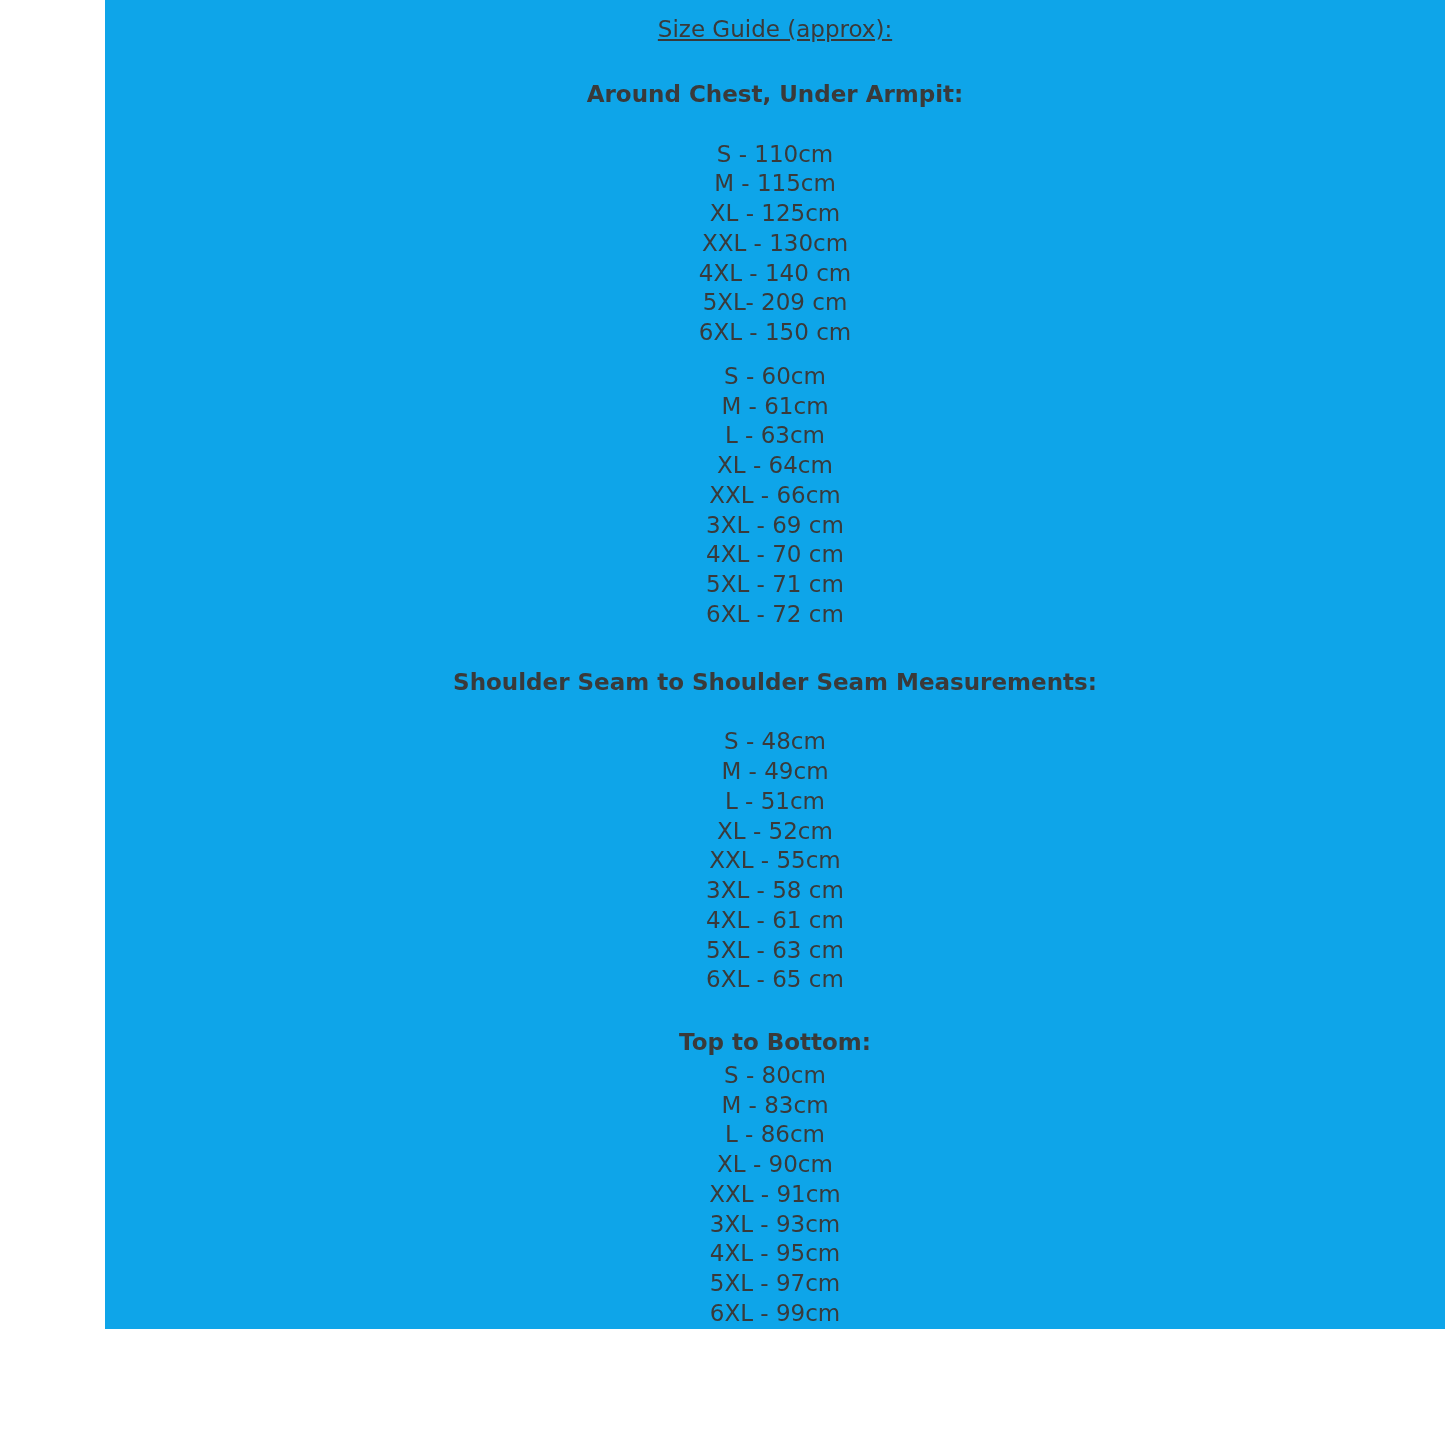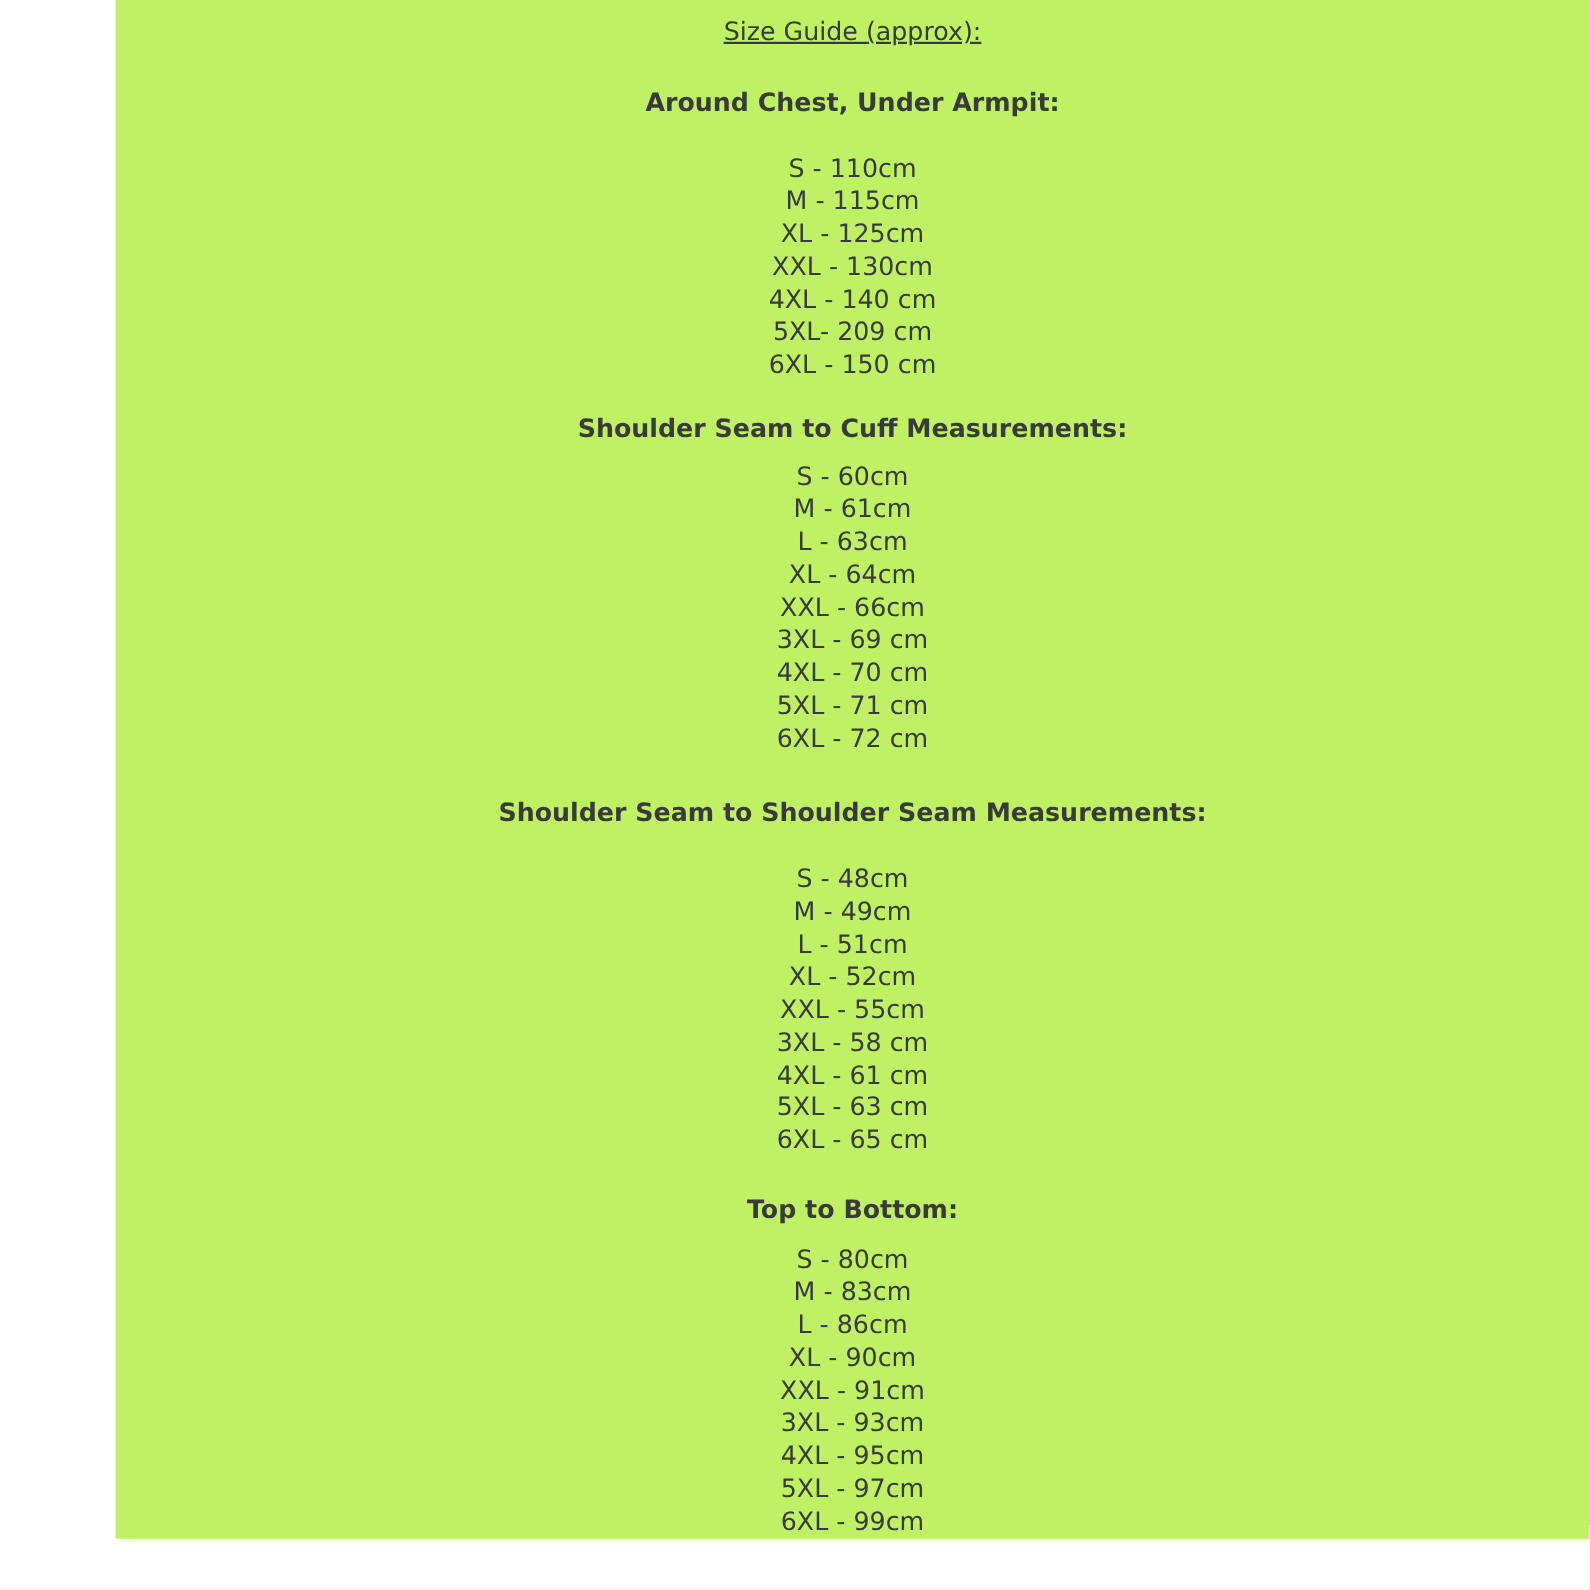--- a/index.html
+++ b/index.html
@@ -38,44 +38,43 @@
   .line { white-space: pre; }
 
   
   .mt-heading-1 { margin-top: 35px; }
   .mt-list-1    { margin-top: 30px; }
   .mt-heading-2 { margin-top: 28px; }
   .mt-list-2    { margin-top: 14px; }
   .mt-heading-3 { margin-top: 38px; }
   .mt-list-3    { margin-top: 30px; }
   .mt-heading-4 { margin-top: 33px; }
-  .mt-list-4    { margin-top: 16px; }
+  .mt-list-4    { margin-top: 3px; }
 </style>
 </head>
 <body style="color: rgb(58, 58, 58);">
 
-<div class="page" style="background: #bef264;">
+<div class="page" style="background: #0ea5e9;">
 
   <div class="doc-title">Size Guide (approx):</div>
 
   <div>
     <div class="section-heading mt-heading-1">Around Chest, Under Armpit:</div>
     <div class="size-list mt-list-1">
       <div class="line">S - 110cm</div>
       <div class="line">M - 115cm</div>
       <div class="line">XL - 125cm</div>
       <div class="line">XXL - 130cm</div>
       <div class="line">4XL - 140 cm</div>
       <div class="line">5XL- 209 cm</div>
       <div class="line">6XL - 150 cm</div>
     </div>
   </div>
 
   <div>
-    <div class="section-heading mt-heading-2">Shoulder Seam to Cuff Measurements:</div>
     <div class="size-list mt-list-2">
       <div class="line">S - 60cm</div>
       <div class="line">M - 61cm</div>
       <div class="line">L - 63cm</div>
       <div class="line">XL - 64cm</div>
       <div class="line">XXL - 66cm</div>
       <div class="line">3XL - 69 cm</div>
       <div class="line">4XL - 70 cm</div>
       <div class="line">5XL - 71 cm</div>
       <div class="line">6XL - 72 cm</div>

